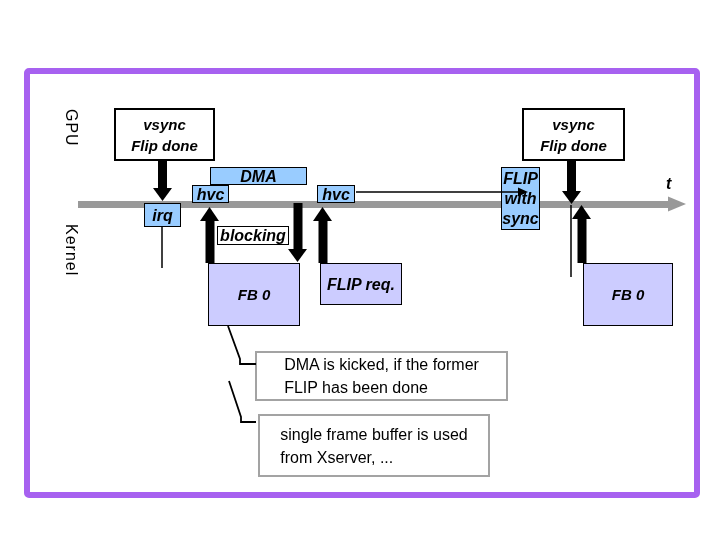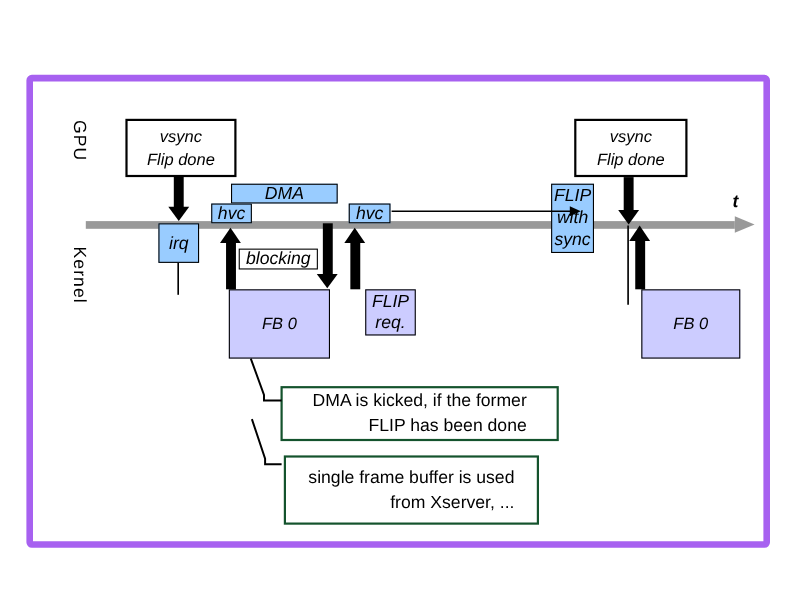--- a/index.html
+++ b/index.html
@@ -12,32 +12,32 @@
     border:6px solid #A761F0;border-radius:5px;box-sizing:border-box;
     background:#ffffff;
   }
   .abs{position:absolute;box-sizing:border-box;}
   .lane-label{
     writing-mode:vertical-rl;font-size:16px;letter-spacing:1px;
     white-space:nowrap;z-index:2;
   }
   .evbox{
     display:flex;align-items:center;justify-content:center;
-    font-style:italic;font-weight:normal;text-align:center;
+    font-style:italic;font-weight:bold;text-align:center;
     border:1px solid #000;z-index:2;white-space:pre-line;line-height:19px;
   }
   .blue{background:#99CCFF;}
   .lav{background:#CCCCFF;}
   .white{background:#ffffff;}
   .big{font-size:15px;border-width:2px;line-height:21px;}
   .small{font-size:16px;}
   .note{
     display:flex;align-items:center;justify-content:center;
-    background:#fff;border:2px solid #14532d;font-size:16px;line-height:23px;
-    text-align:right;white-space:pre-line;z-index:2;
+    background:#fff;border:2px solid #a3a3a3;font-size:16px;line-height:23px;
+    text-align:left;white-space:pre-line;z-index:2;
   }
   .t-label{font-size:16px;font-weight:bold;font-style:italic;z-index:2;}
   svg.layer{position:absolute;left:0;top:0;z-index:1;}
   svg.layer.top{z-index:3;}
 </style>
 </head>
 <body>
 
 <div class="frame"></div>
 
@@ -54,29 +54,29 @@
 <div class="abs t-label" style="left:666px;top:175px;">t</div>
 
 <div class="abs evbox white big" style="left:114px;top:108px;width:101px;height:53px;">vsync
 Flip done</div>
 <div class="abs evbox white big" style="left:522px;top:108px;width:103px;height:53px;">vsync
 Flip done</div>
 
 <div class="abs evbox blue small" style="left:210px;top:167px;width:97px;height:18px;">DMA</div>
 <div class="abs evbox blue small" style="left:192px;top:185px;width:37px;height:18px;">hvc</div>
 <div class="abs evbox blue small" style="left:317px;top:185px;width:38px;height:18px;">hvc</div>
-<div class="abs evbox blue small" style="left:144px;top:203px;width:37px;height:36px;">irq</div>
+<div class="abs evbox blue small" style="left:144px;top:203px;width:37px;height:24px;">irq</div>
 <div class="abs evbox blue small" style="left:501px;top:167px;width:39px;height:63px;line-height:20px;">FLIP
 with
 sync</div>
 
 <div class="abs evbox white small" style="left:217px;top:226px;width:72px;height:19px;">blocking</div>
 
 <div class="abs evbox lav big" style="left:208px;top:263px;width:92px;height:63px;border-width:1px;">FB 0</div>
-<div class="abs evbox lav small" style="left:332px;top:263px;width:46px;height:42px;">FLIP req.</div>
+<div class="abs evbox lav small" style="left:320px;top:263px;width:82px;height:42px;">FLIP req.</div>
 <div class="abs evbox lav big" style="left:583px;top:263px;width:90px;height:63px;border-width:1px;">FB 0</div>
 
 <div class="abs note" style="left:255px;top:351px;width:253px;height:50px;">DMA is kicked, if the former
 FLIP has been done</div>
 <div class="abs note" style="left:258px;top:414px;width:232px;height:63px;">single frame buffer is used
 from Xserver, ...</div>
 
 <svg class="layer top" width="720" height="540">
 
   <g>

